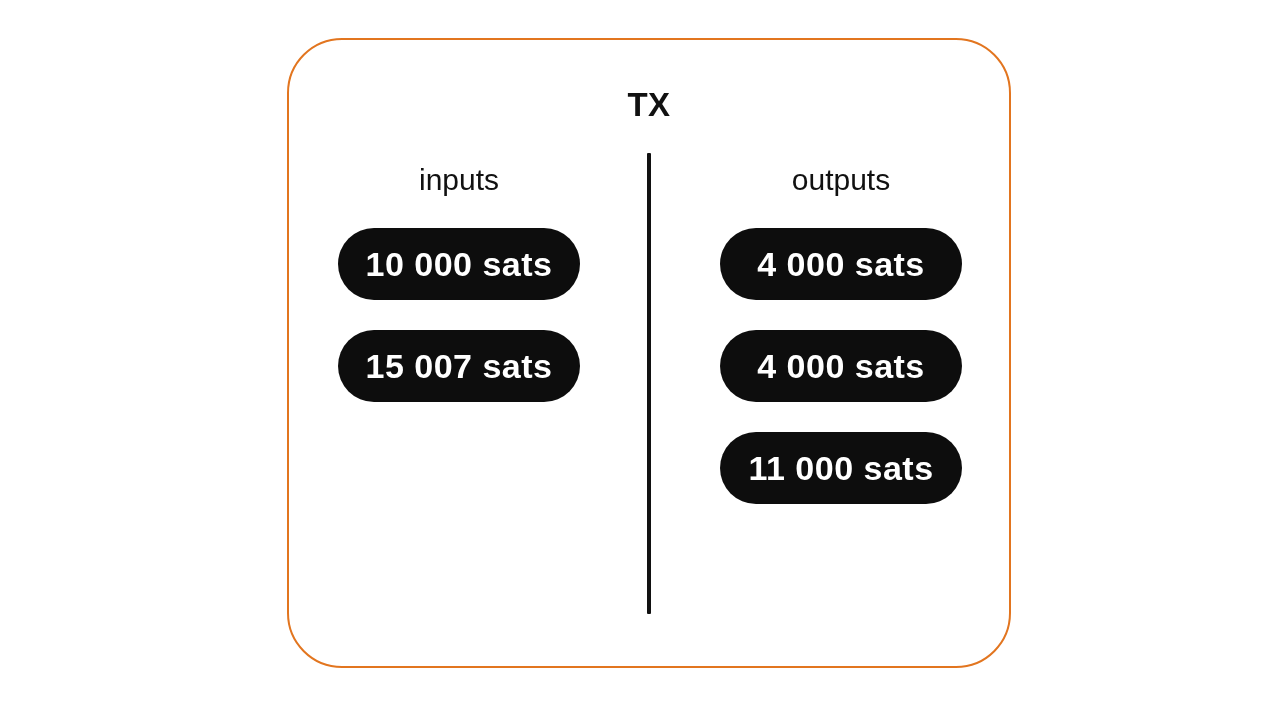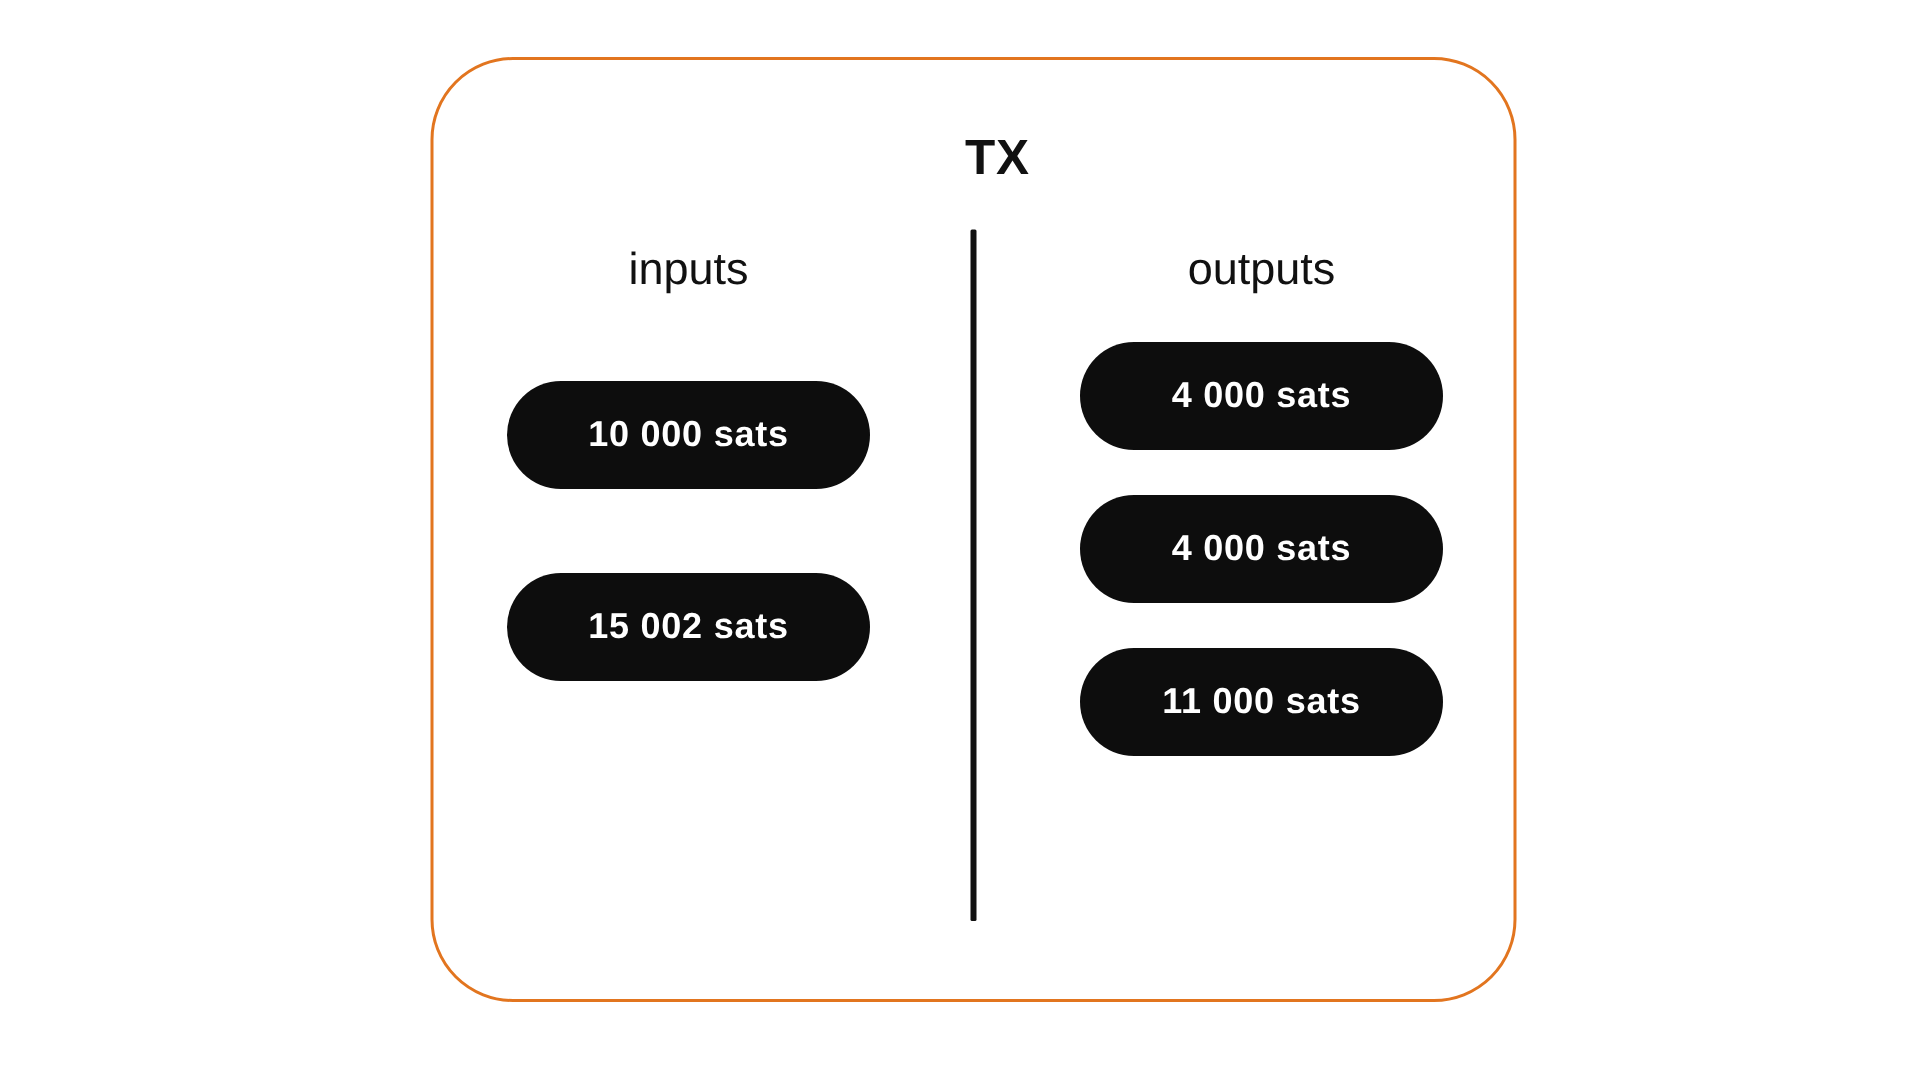--- a/index.html
+++ b/index.html
@@ -29,78 +29,77 @@
   .tx-title {
     position: absolute;
     left: 0;
     top: 46px;
     width: 100%;
     text-align: center;
     font-size: 33px;
     font-weight: 700;
     color: var(--text-color, #111111);
     letter-spacing: 0.5px;
-    padding-left: 16px;
   }
   .divider {
     position: absolute;
     left: 358px;
     top: 113px;
     width: 4px;
     height: 461px;
     background: var(--text-color, #111111);
     border-radius: 1px;
   }
   .col {
     position: absolute;
     top: 120px;
     width: 242px;
     display: flex;
     flex-direction: column;
     align-items: center;
   }
-  .col-inputs { left: 49px; gap: 26px; }
+  .col-inputs { left: 49px; }
   .col-outputs { left: 431px; }
   .col-header {
     font-size: 30px;
     font-weight: 400;
     line-height: 40px;
     color: var(--text-color, #111111);
     margin-bottom: 28px;
   }
   .pill {
     width: 242px;
     height: 72px;
     border-radius: 36px;
     background: var(--pill-bg, #0d0d0d);
     color: var(--pill-text, #ffffff);
     display: flex;
     align-items: center;
     justify-content: center;
-    font-size: 24px;
+    font-size: 34px;
     font-weight: 700;
     letter-spacing: 0.5px;
     box-sizing: border-box;
   }
   .pill + .pill { margin-top: 30px; }
 </style>
 </head>
 <body>
 
 <div class="canvas" style="--frame-border: #e2751f; --pill-bg: #0d0d0d; --pill-text: #ffffff; --text-color: #111111; --page-bg: #ffffff;">
   <div class="tx-frame">
 
     <div class="tx-title">TX</div>
 
     <div class="divider"></div>
 
     <div class="col col-inputs">
       <div class="col-header">inputs</div>
       <div class="pill">10 000 sats</div>
-      <div class="pill">15 002 sats</div>
+      <div class="pill">15 007 sats</div>
     </div>
 
     <div class="col col-outputs">
       <div class="col-header">outputs</div>
       <div class="pill">4 000 sats</div>
       <div class="pill">4 000 sats</div>
       <div class="pill">11 000 sats</div>
     </div>
 
   </div>

